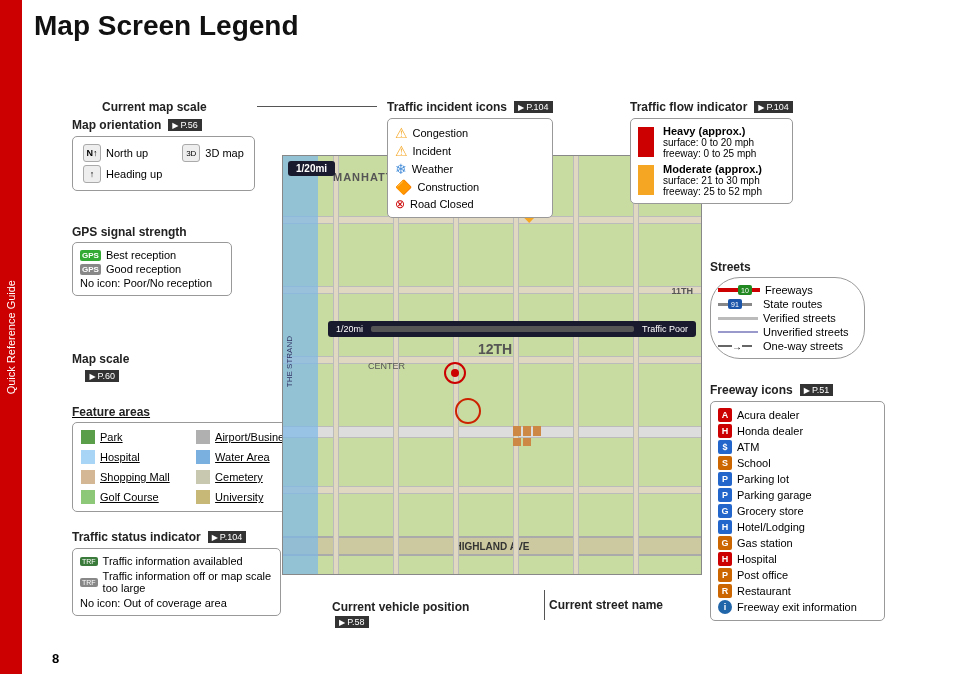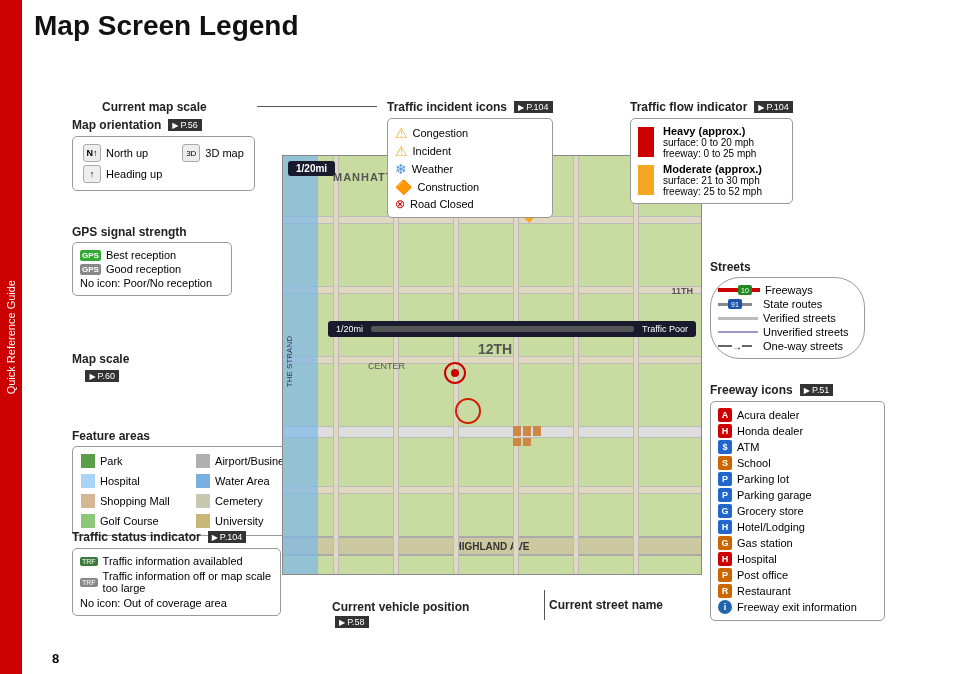--- a/index.html
+++ b/index.html
@@ -222,21 +222,21 @@
         <span>No icon: Poor/No reception</span>
       </div>
     </div>
   </div>
 
   <div style="position:absolute; left:50px; top:352px; display:flex; align-items:center; gap:4px;flex-direction:column;">
     <span class="section-label">Map scale</span>
     <span class="ref-badge">P.60</span>
   </div>
 
-  <div style="position:absolute; left:50px; top:429px;">
+  <div style="position:absolute; left:50px; top:405px;text-decoration:underline;">
     <span class="section-label">Feature areas</span>
     <div class="small-box" style="margin-top:3px; display:grid; grid-template-columns:1fr 1fr; gap:2px 16px; padding:5px 8px;">
       <div class="icon-row">
           <div class="feature-color" style="background:#5a9e4a;"></div>
           <span>Park</span>
         </div>
       <div class="icon-row">
           <div class="feature-color" style="background:#b0b0b0;"></div>
           <span>Airport/Business</span>
         </div>

